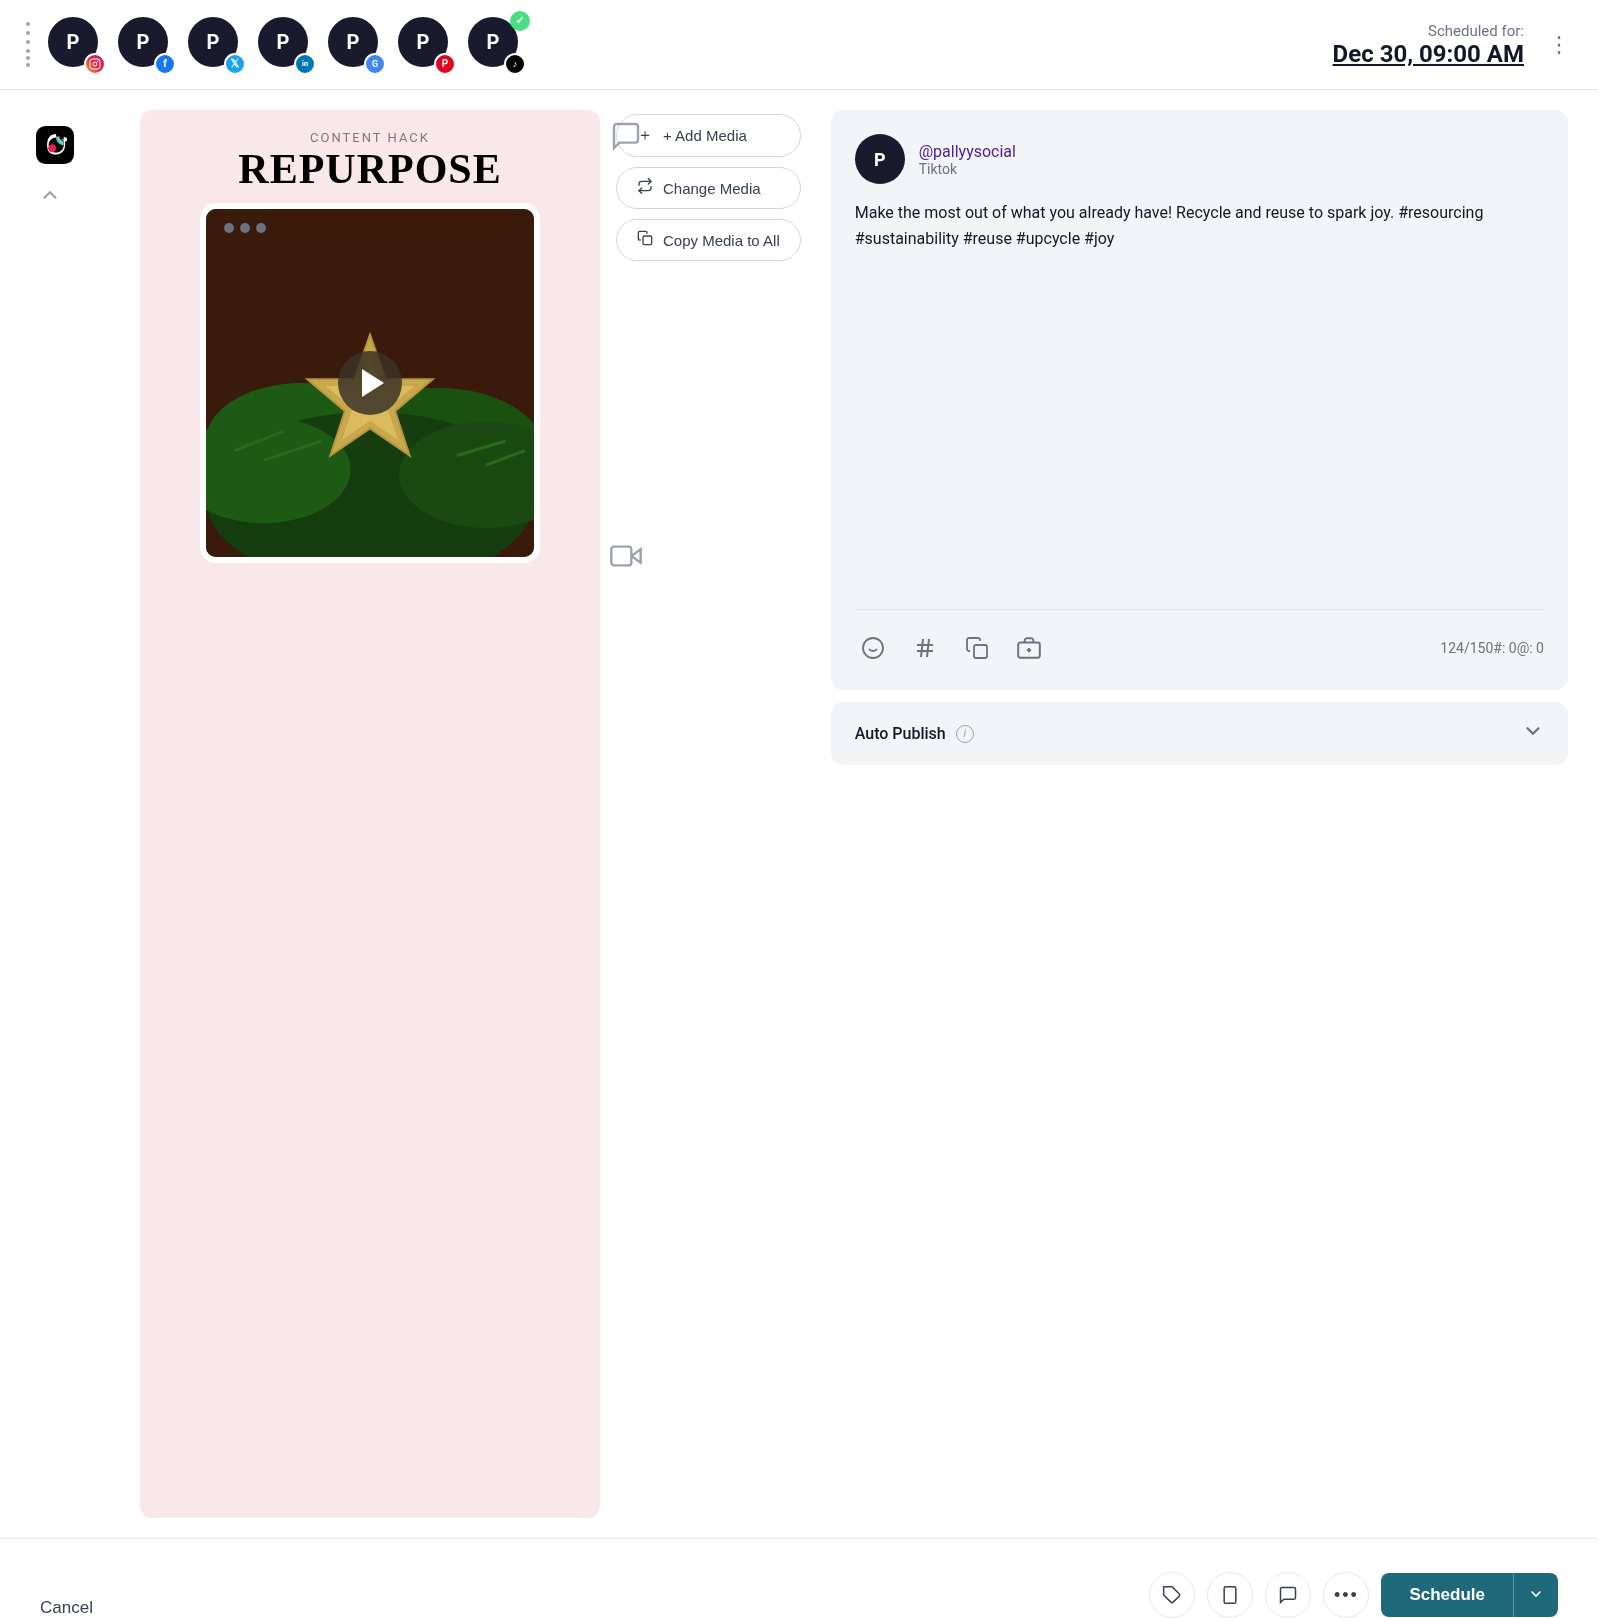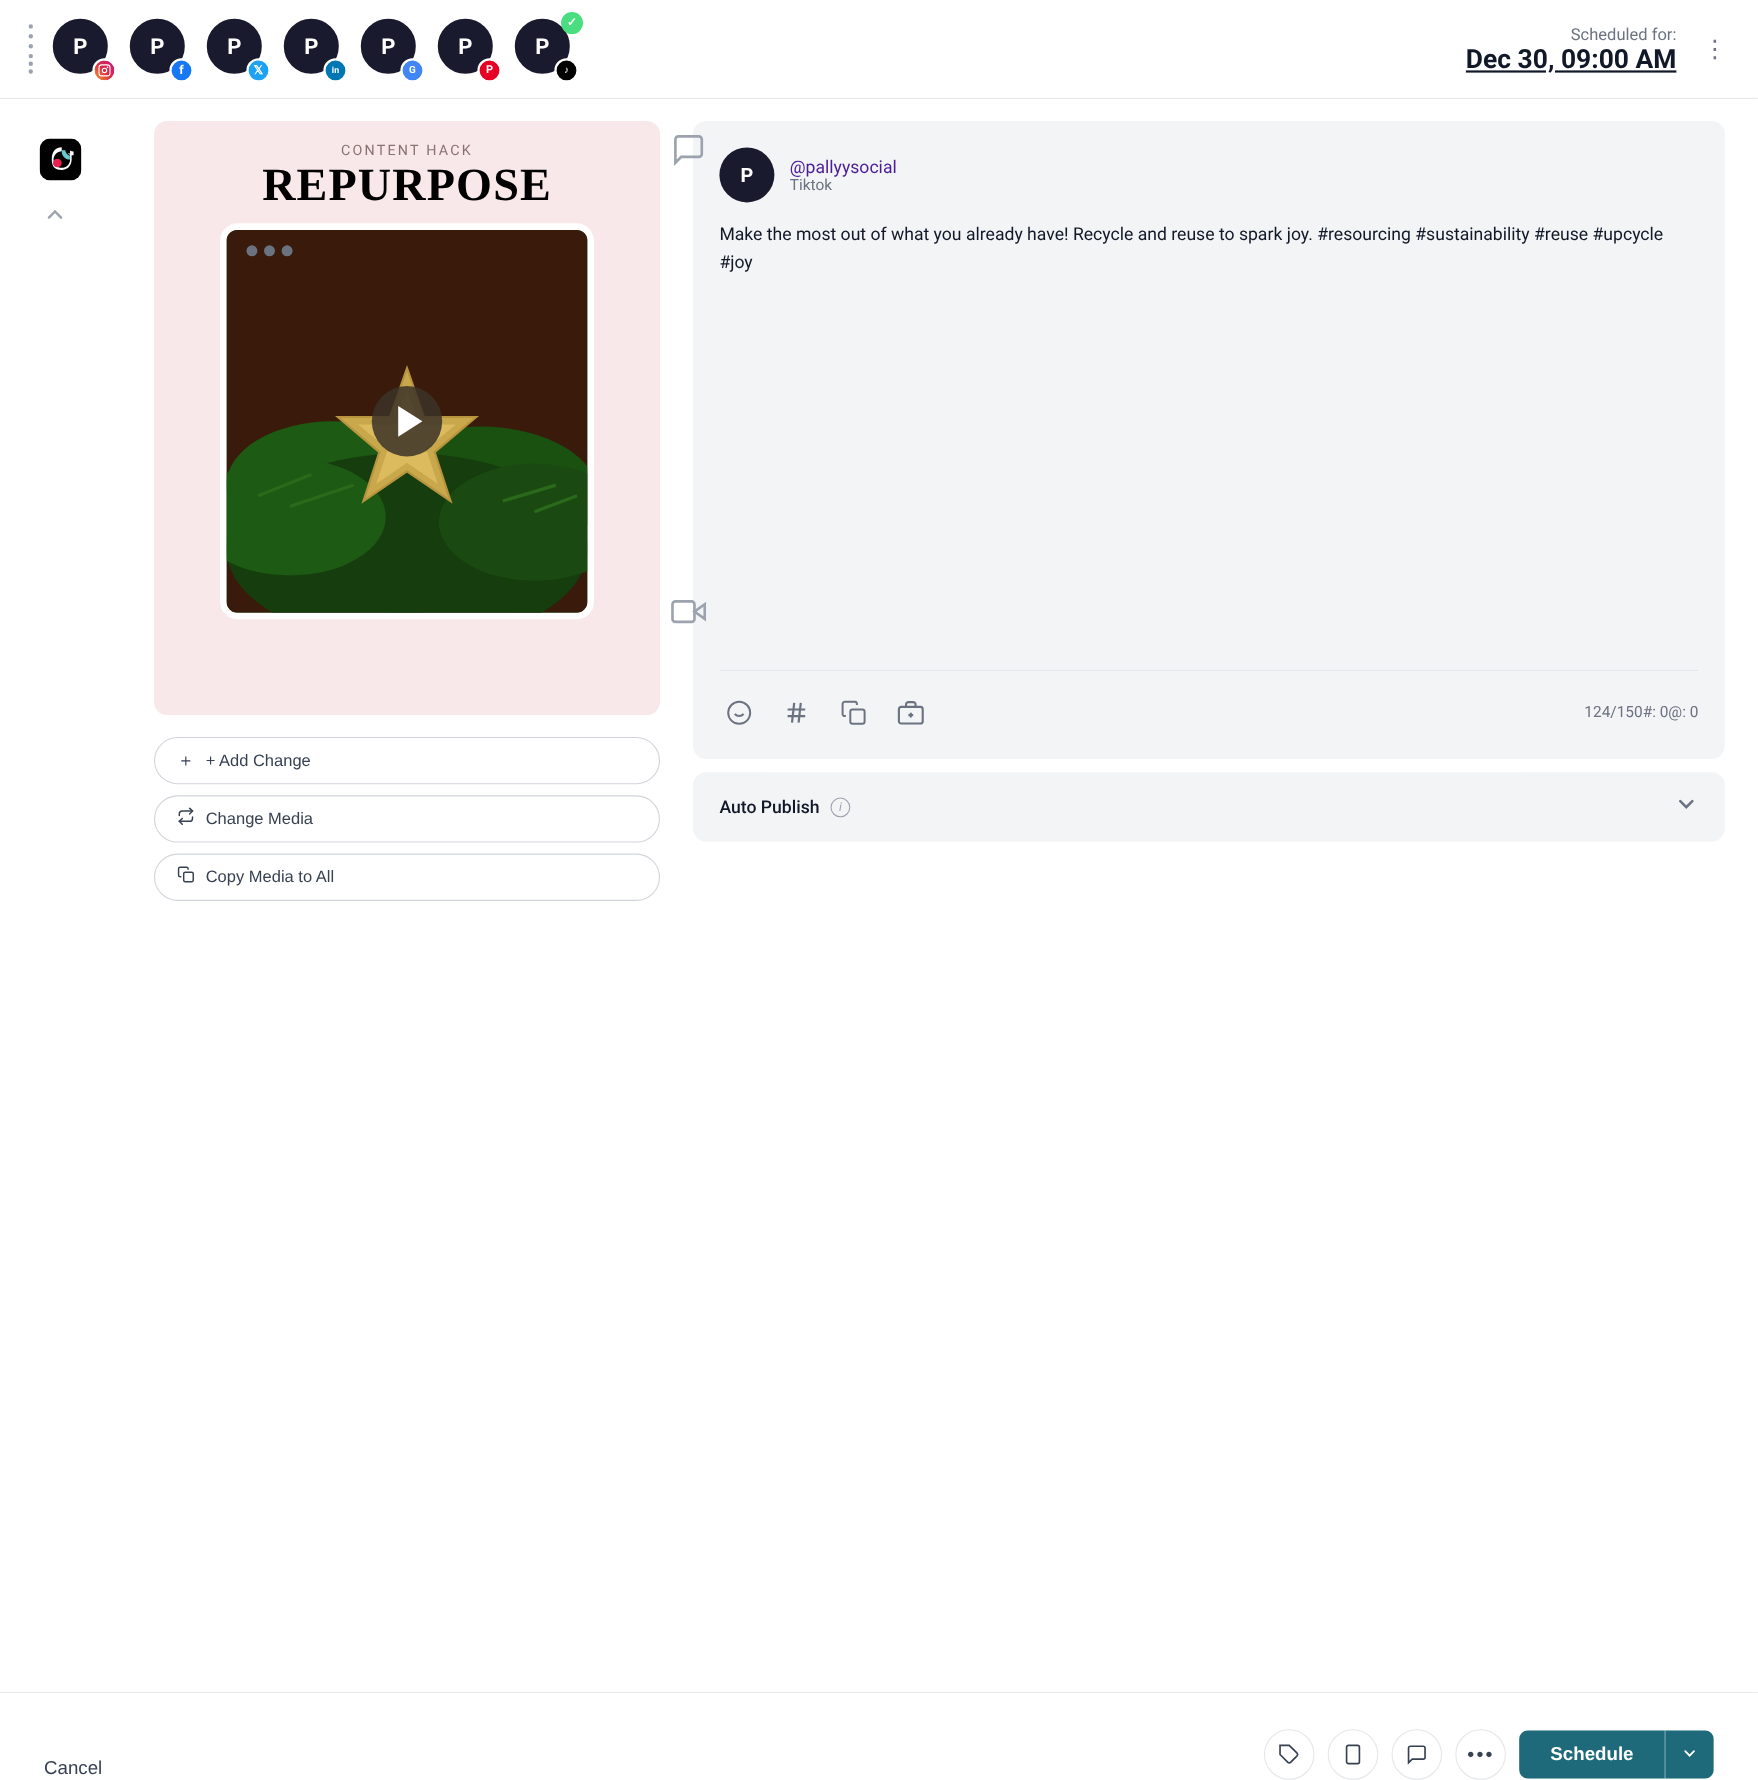--- a/index.html
+++ b/index.html
@@ -546,21 +546,21 @@
         <path d="M12.7 14c0-1.4-1.1-2.5-2.5-2.5S7.7 12.6 7.7 14s1.1 2.5 2.5 2.5 2.5-1.1 2.5-2.5z" fill="#EE1D52"></path>
       </svg>
     </div>
     <div class="chevron-up">
       <svg width="22" height="22" viewBox="0 0 24 24" fill="none" stroke="#9ca3af" stroke-width="2.5" stroke-linecap="round">
         <polyline points="18 15 12 9 6 15"></polyline>
       </svg>
     </div>
   </div>
 
-  <div style="position:relative; display:flex; flex-direction:column; gap:16px;">
+  <div style="position:relative; display:flex; flex-direction:row; gap:16px;">
 
     <div style="position:absolute; left:470px; top:10px; z-index:10;">
       <svg width="32" height="32" viewBox="0 0 24 24" fill="none" stroke="#9ca3af" stroke-width="1.8">
         <path d="M21 15a2 2 0 0 1-2 2H7l-4 4V5a2 2 0 0 1 2-2h14a2 2 0 0 1 2 2z"></path>
       </svg>
     </div>
 
     <div style="position:absolute; left:470px; top:430px; z-index:10;">
       <svg width="32" height="32" viewBox="0 0 24 24" fill="none" stroke="#9ca3af" stroke-width="1.8">
         <polygon points="23 7 16 12 23 17 23 7"></polygon>
@@ -605,21 +605,21 @@
           <line x1="290" y1="265" x2="330" y2="250" stroke="#2a6a1a" stroke-width="3"></line>
         </svg>
 
         <div class="play-btn" style="position:absolute; z-index:10;"></div>
       </div>
     </div>
 
     <div class="media-actions">
       <button class="media-action-btn">
         <span class="action-icon">＋</span>
-        <span>+ Add Change</span>
+        <span>+ Add Media</span>
       </button>
       <button class="media-action-btn">
         <span class="action-icon">
           <svg width="16" height="16" viewBox="0 0 24 24" fill="none" stroke="#374151" stroke-width="2" stroke-linecap="round">
             <polyline points="17 1 21 5 17 9"></polyline>
             <path d="M3 11V9a4 4 0 0 1 4-4h14"></path>
             <polyline points="7 23 3 19 7 15"></polyline>
             <path d="M21 13v2a4 4 0 0 1-4 4H3"></path>
           </svg>
         </span>

